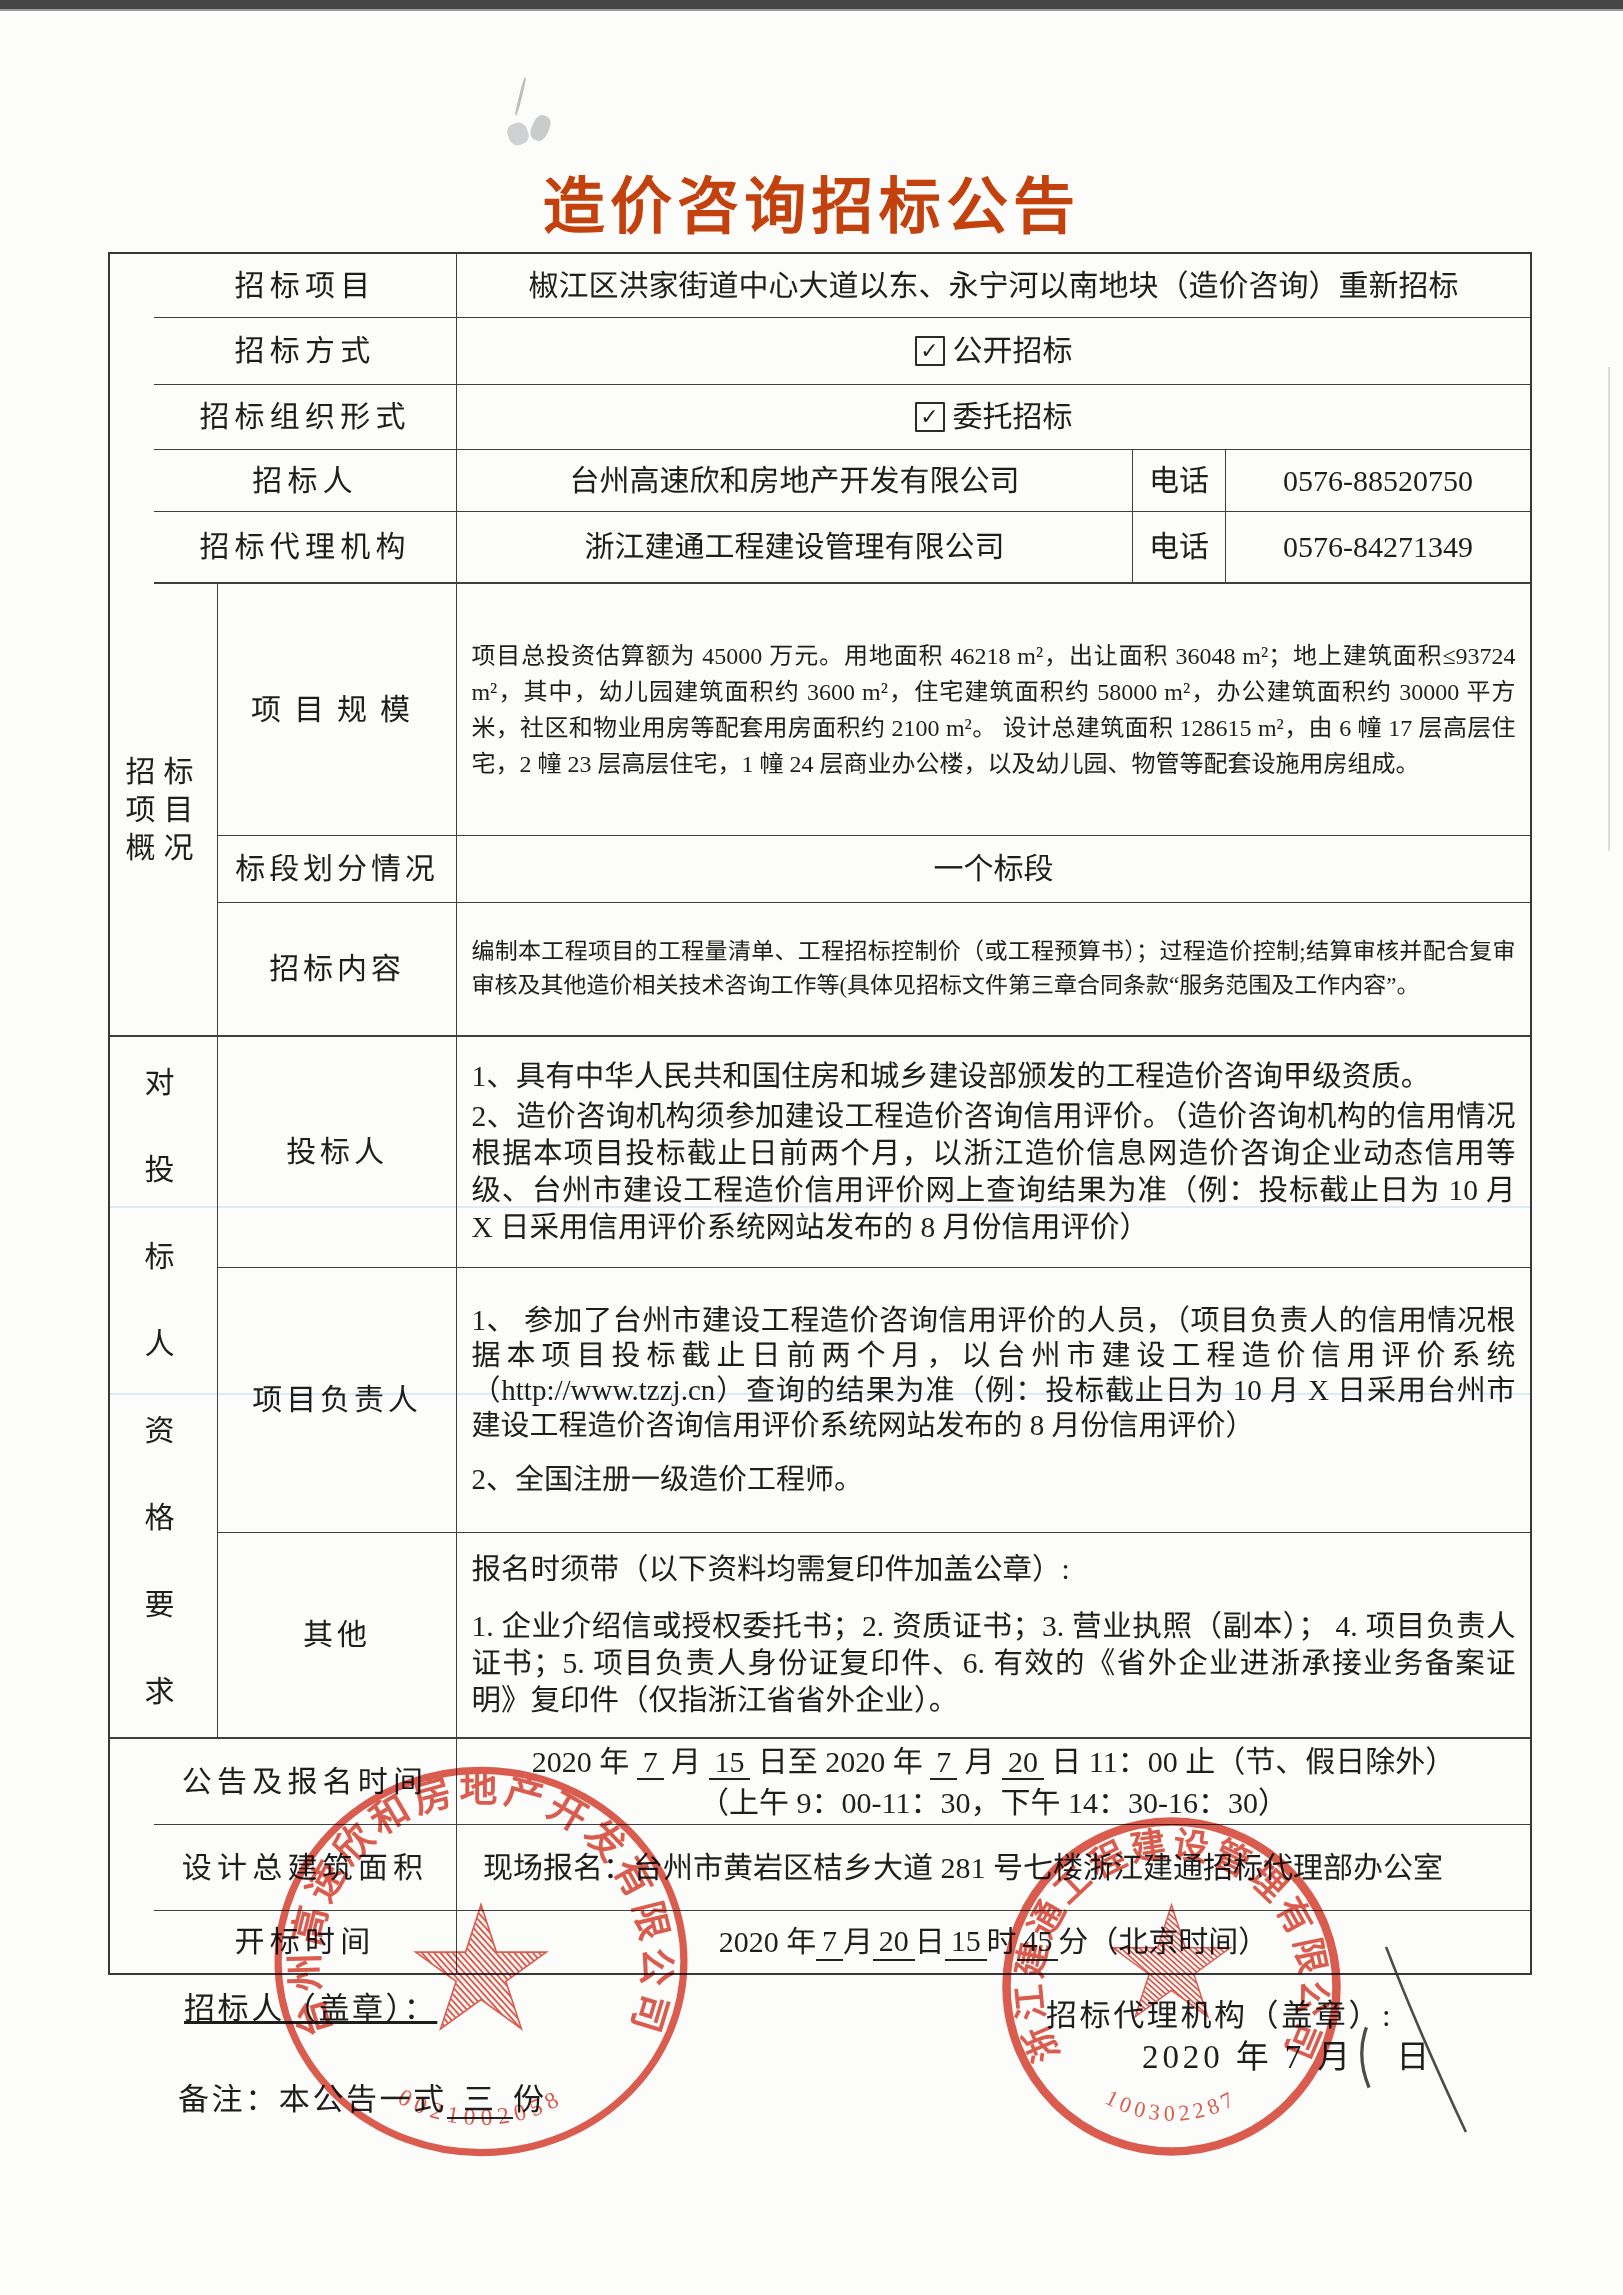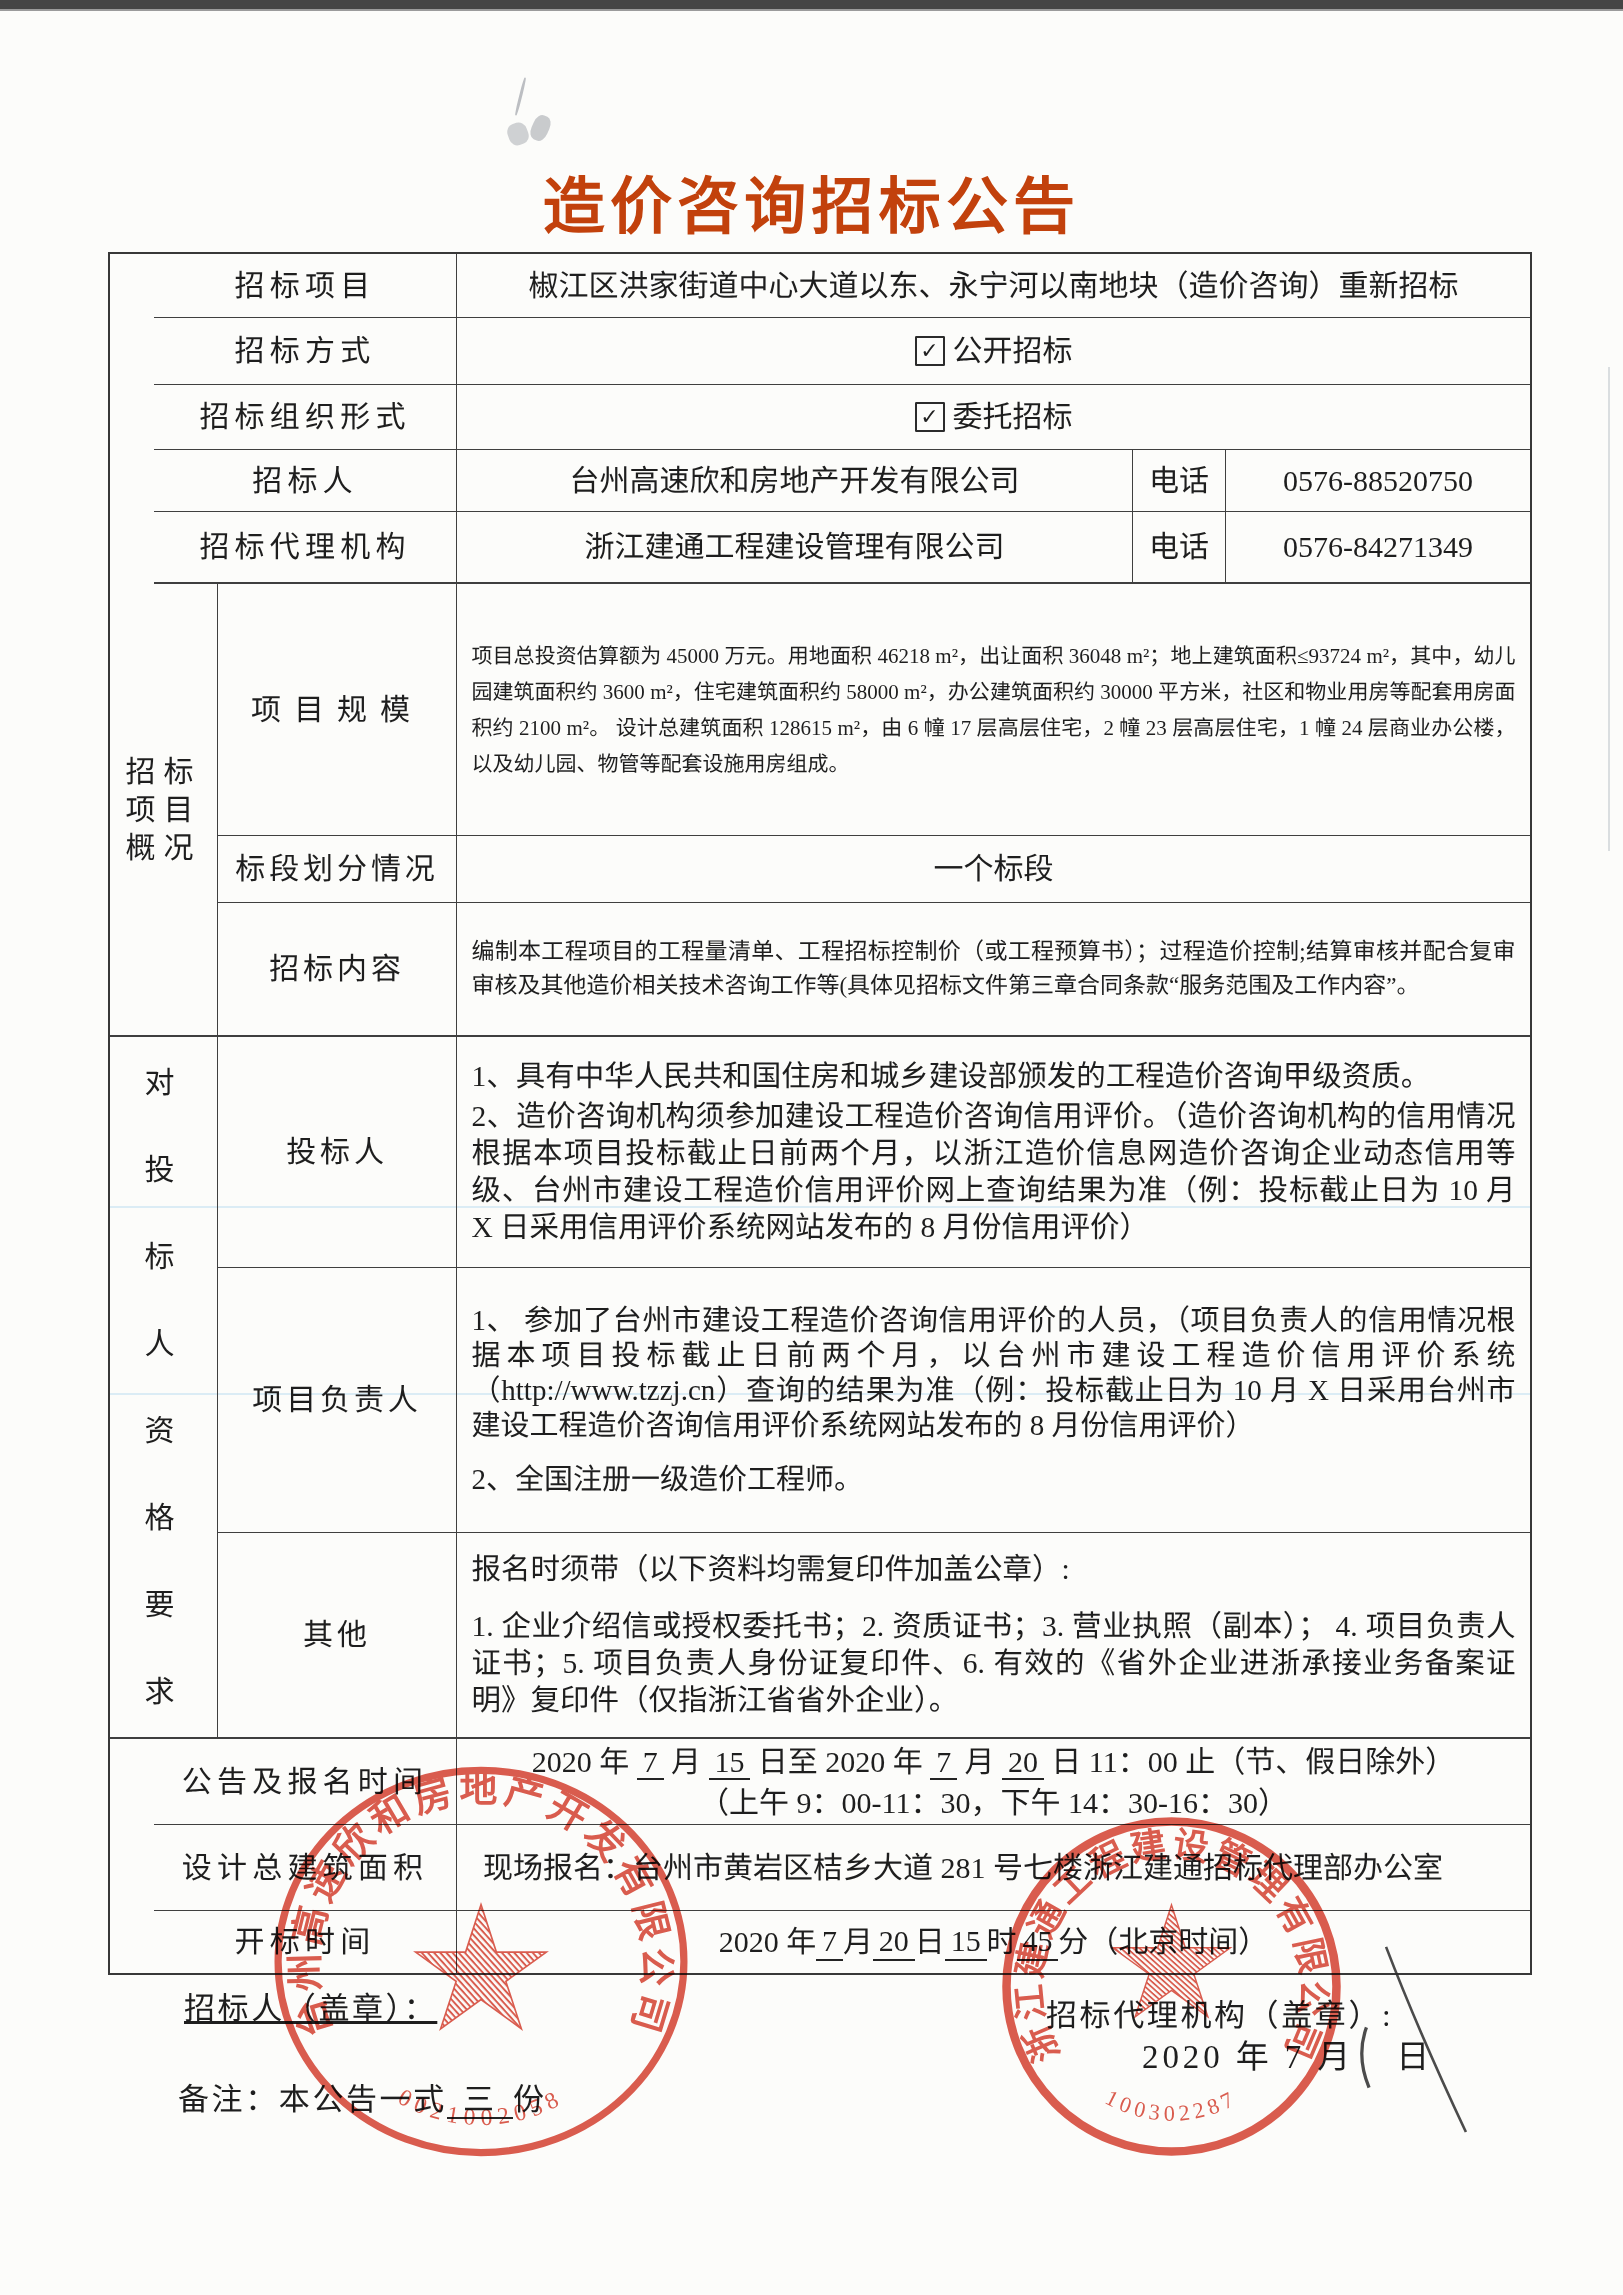--- a/index.html
+++ b/index.html
@@ -46,21 +46,21 @@
   .sublab{letter-spacing:3.9px;text-align:center;}
   .ls-wide{letter-spacing:13px;}
   .c-span2{grid-column:1/3;}
   .c-val{grid-column:3/6;}
   .c-txt{grid-column:3/6;}
   .groupcell{grid-column:1/2;white-space:pre-line;text-align:center;}
   .g-overview{grid-row:6/9;line-height:38px;letter-spacing:7.9px;}
   .g-qual{grid-row:9/12;line-height:87px;letter-spacing:31px;padding-left:35px;}
   .paracell{flex-direction:column;align-items:stretch;justify-content:center;padding:3.9px 14.4px;}
   .paracell .para{width:100%;text-align:justify;}
-  .txt-scale{font-size:21px;line-height:36px;text-align:justify;}
+  .txt-scale{font-size:24px;line-height:36px;text-align:justify;}
   .txt-content{font-size:23px;line-height:34px;text-align:justify;}
   .cell-bidder{font-size:29.5px;line-height:37px;}
   .cell-bidder .para + .para{margin-top:2.6px;}
   .cell-manager{font-size:29px;line-height:35px;}
   .cell-manager .para + .para{margin-top:18.3px;}
   .cell-other{font-size:29.5px;line-height:37px;}
   .cell-other .para + .para{margin-top:19.6px;}
   .cell-announce{flex-direction:column;font-size:30px;line-height:41px;}
   .cell-register{justify-content:flex-start;padding-left:26px;font-size:30px;}
   .cell-opening{font-size:30px;}

